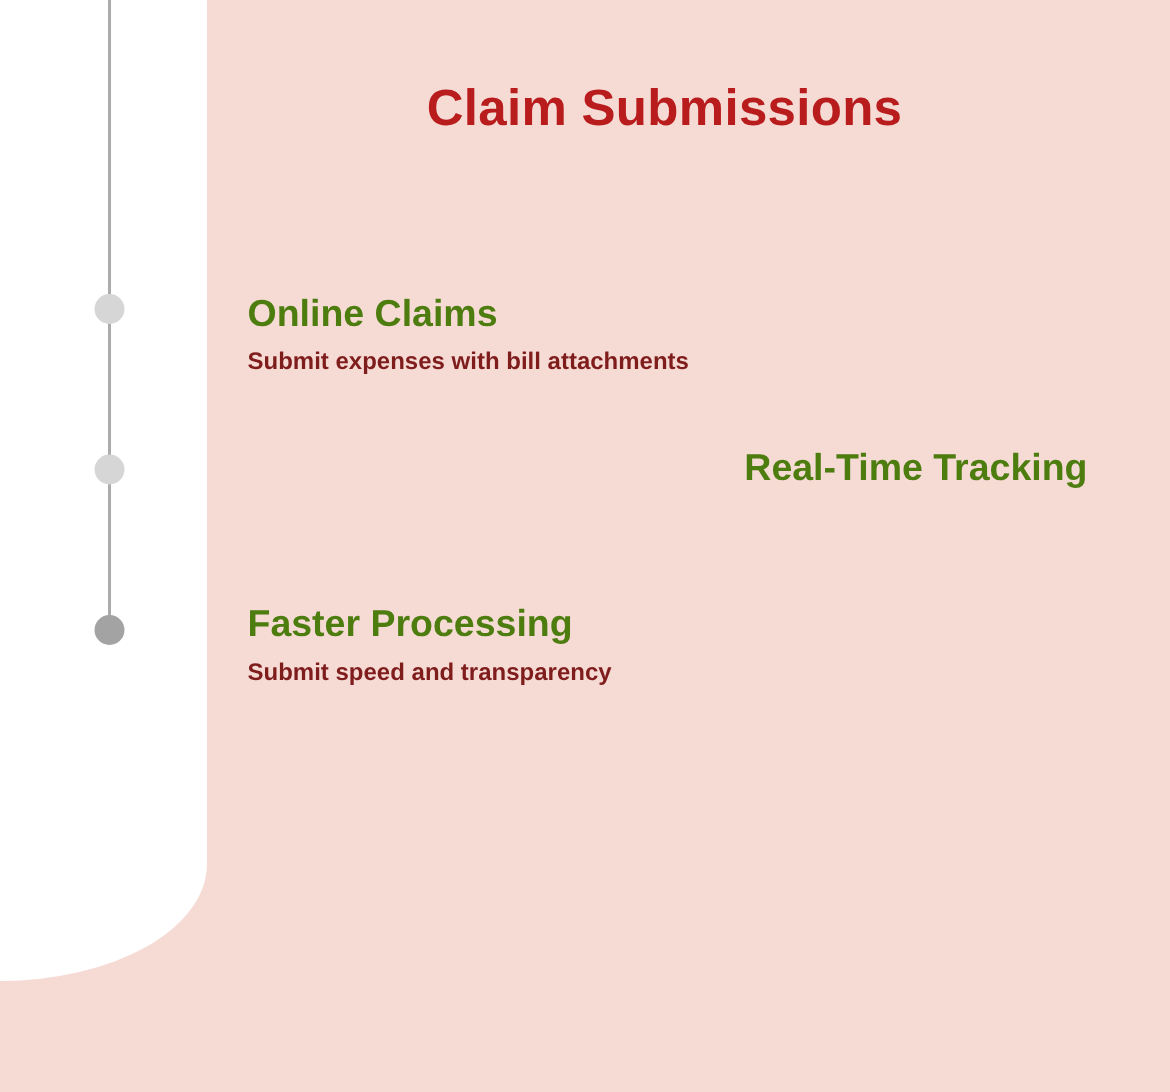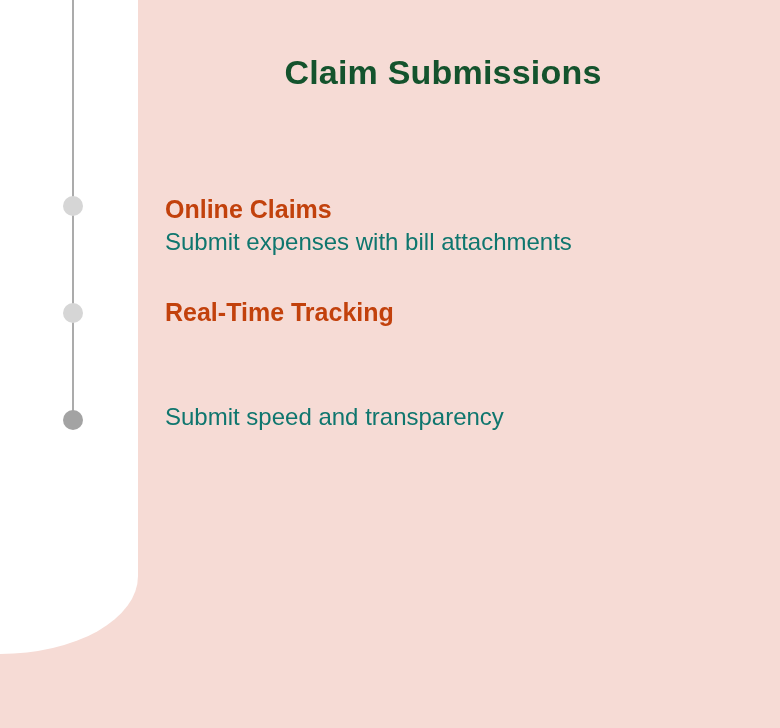--- a/index.html
+++ b/index.html
@@ -40,42 +40,42 @@
   .dot-2 { top: 410px; }
   .title {
     position: absolute;
     left: 165px;
     top: 50px;
     width: 556px;
     text-align: center;
     font-size: 34px;
     font-weight: 700;
     line-height: 44px;
-    color: #14532d;
+    color: #b91c1c;
     letter-spacing: 0.2px;
   }
   .timeline-item {
     position: absolute;
     left: 165px;
     width: 560px;
   }
   .item-0 { top: 193px; }
-  .item-1 { top: 296px; }
+  .item-1 { top: 296px; text-align: right; }
   .item-2 { top: 400px; }
   .item-heading {
     font-size: 25px;
     font-weight: 700;
     line-height: 32px;
-    color: #c2410c;
+    color: #4d7c0f;
   }
   .item-desc {
-    font-size: 24px;
-    font-weight: 400;
+    font-size: 16px;
+    font-weight: 700;
     line-height: 33px;
-    color: #0f766e;
+    color: #7f1d1d;
   }
 </style>
 </head>
 <body>
 
 <div class="white-panel"></div>
 
 <div class="timeline-line"></div>
 
 <span class="timeline-dot dot-0" style="background: rgb(214, 214, 214);"></span>
@@ -87,14 +87,15 @@
 <div class="timeline-item item-0">
   <div class="item-heading">Online Claims</div>
   <div class="item-desc">Submit expenses with bill attachments</div>
 </div>
 
 <div class="timeline-item item-1">
   <div class="item-heading">Real-Time Tracking</div>
 </div>
 
 <div class="timeline-item item-2">
+  <div class="item-heading">Faster Processing</div>
   <div class="item-desc">Submit speed and transparency</div>
 </div>
 
 </body></html>

